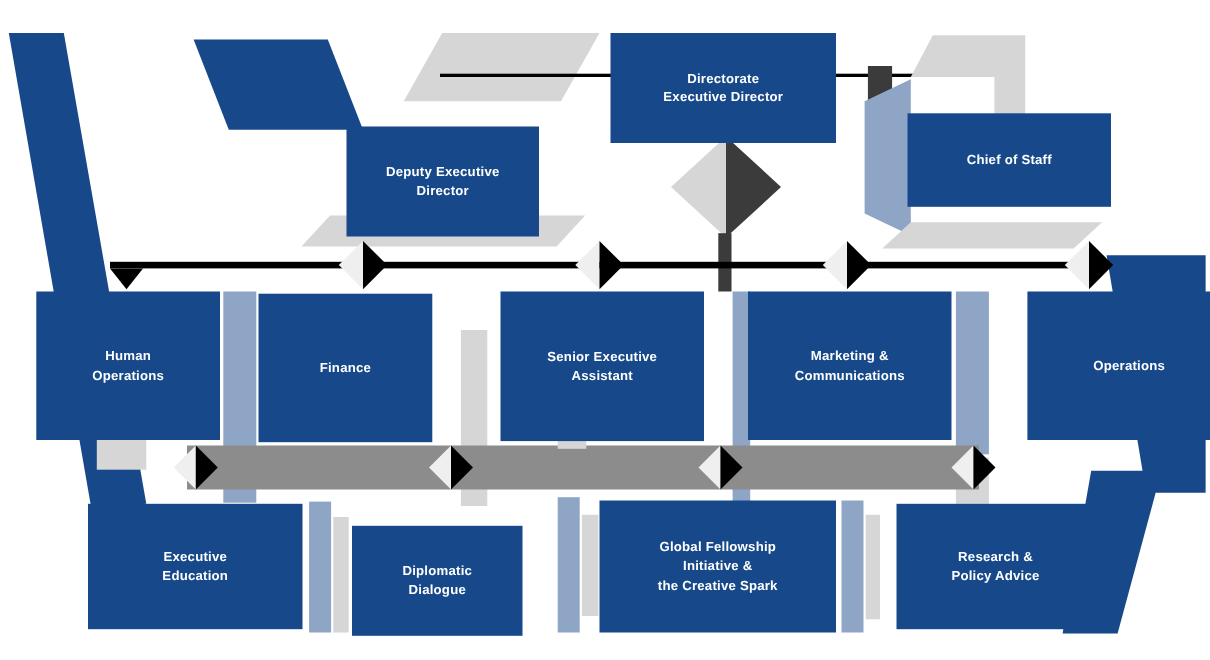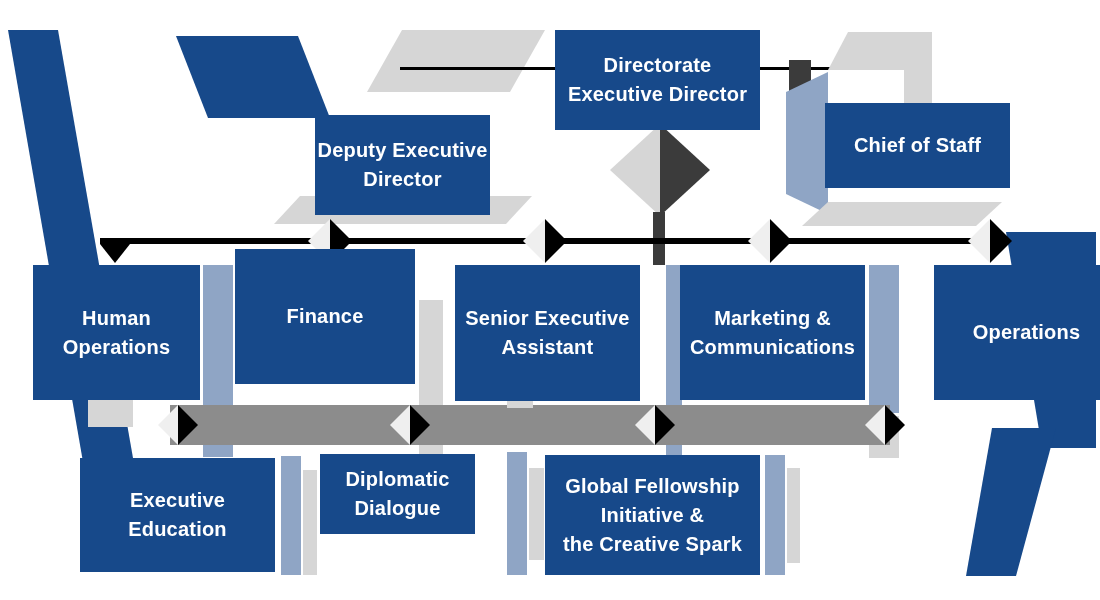--- a/index.html
+++ b/index.html
@@ -10,21 +10,21 @@
   html,body{margin:0;padding:0;background:var(--background);}
   .stage{
     position:relative;width:1100px;height:600px;overflow:hidden;
     background:var(--background);
     font-family:"Liberation Sans","DejaVu Sans",sans-serif;
   }
   .stage svg{position:absolute;left:0;top:0;}
   .node{
     position:absolute;display:flex;align-items:center;justify-content:center;
     background:var(--navy);color:var(--text);
-    font-weight:bold;font-size:20px;line-height:1.45;letter-spacing:.2px;
+    font-weight:bold;font-size:12px;line-height:1.45;letter-spacing:.2px;
     text-align:center;white-space:pre-line;
   }
   .f-navy{fill:var(--navy)} .f-steel{fill:var(--steel)} .f-lgray{fill:var(--light-gray)}
   .f-mgray{fill:var(--mid-gray)} .f-dgray{fill:var(--dark-gray)} .f-black{fill:var(--black)}
   .f-pale{fill:var(--pale)}
 </style>
 </head>
 <body>
 
 <div class="stage">
@@ -90,33 +90,35 @@
 Executive Director</div>
 
   <div class="node" style="left:315px;top:115px;width:175px;height:100px">Deputy Executive
 Director</div>
 
   <div class="node" style="left:825px;top:103px;width:185px;height:85px">Chief of Staff</div>
 
   <div class="node" style="left:33px;top:265px;width:167px;height:135px">Human
 Operations</div>
 
-  <div class="node" style="left:235px;top:249px;width:180px;height:135px">Finance</div>
+  <div class="node" style="left:235px;top:267px;width:158px;height:135px">Finance</div>
 
   <div class="node" style="left:455px;top:265px;width:185px;height:136px">Senior Executive
 Assistant</div>
 
   <div class="node" style="left:680px;top:265px;width:185px;height:135px">Marketing &amp;
 Communications</div>
 
   <div class="node" style="left:934px;top:265px;width:185px;height:135px">Operations</div>
 
   <div class="node" style="left:80px;top:458px;width:195px;height:114px">Executive
 Education</div>
 
-  <div class="node" style="left:320px;top:454px;width:155px;height:80px">Diplomatic
+  <div class="node" style="left:320px;top:478px;width:155px;height:100px">Diplomatic
 Dialogue</div>
 
   <div class="node" style="left:545px;top:455px;width:215px;height:120px">Global Fellowship
 Initiative &amp;
 the Creative Spark</div>
 
+  <div class="node" style="left:815px;top:458px;width:180px;height:114px">Research &amp;
+Policy Advice</div>
 </div>
 
 </body></html>

